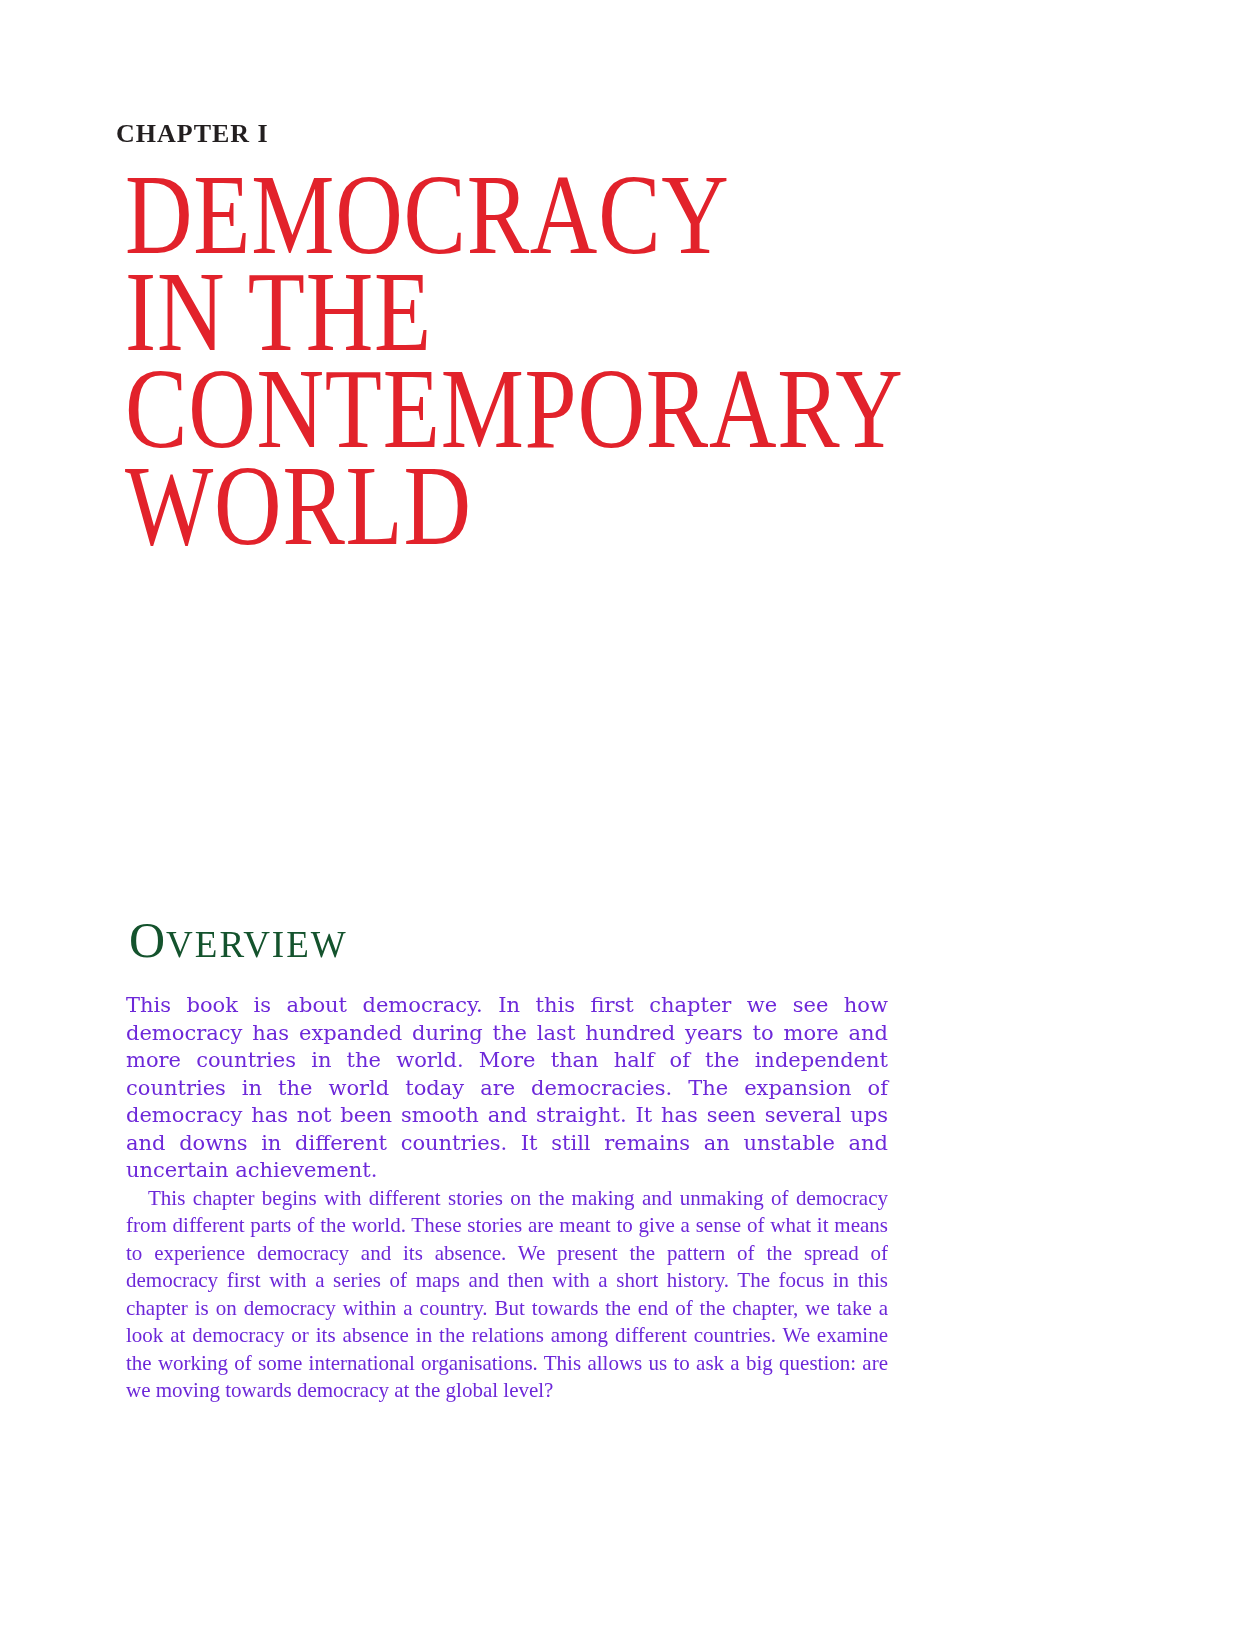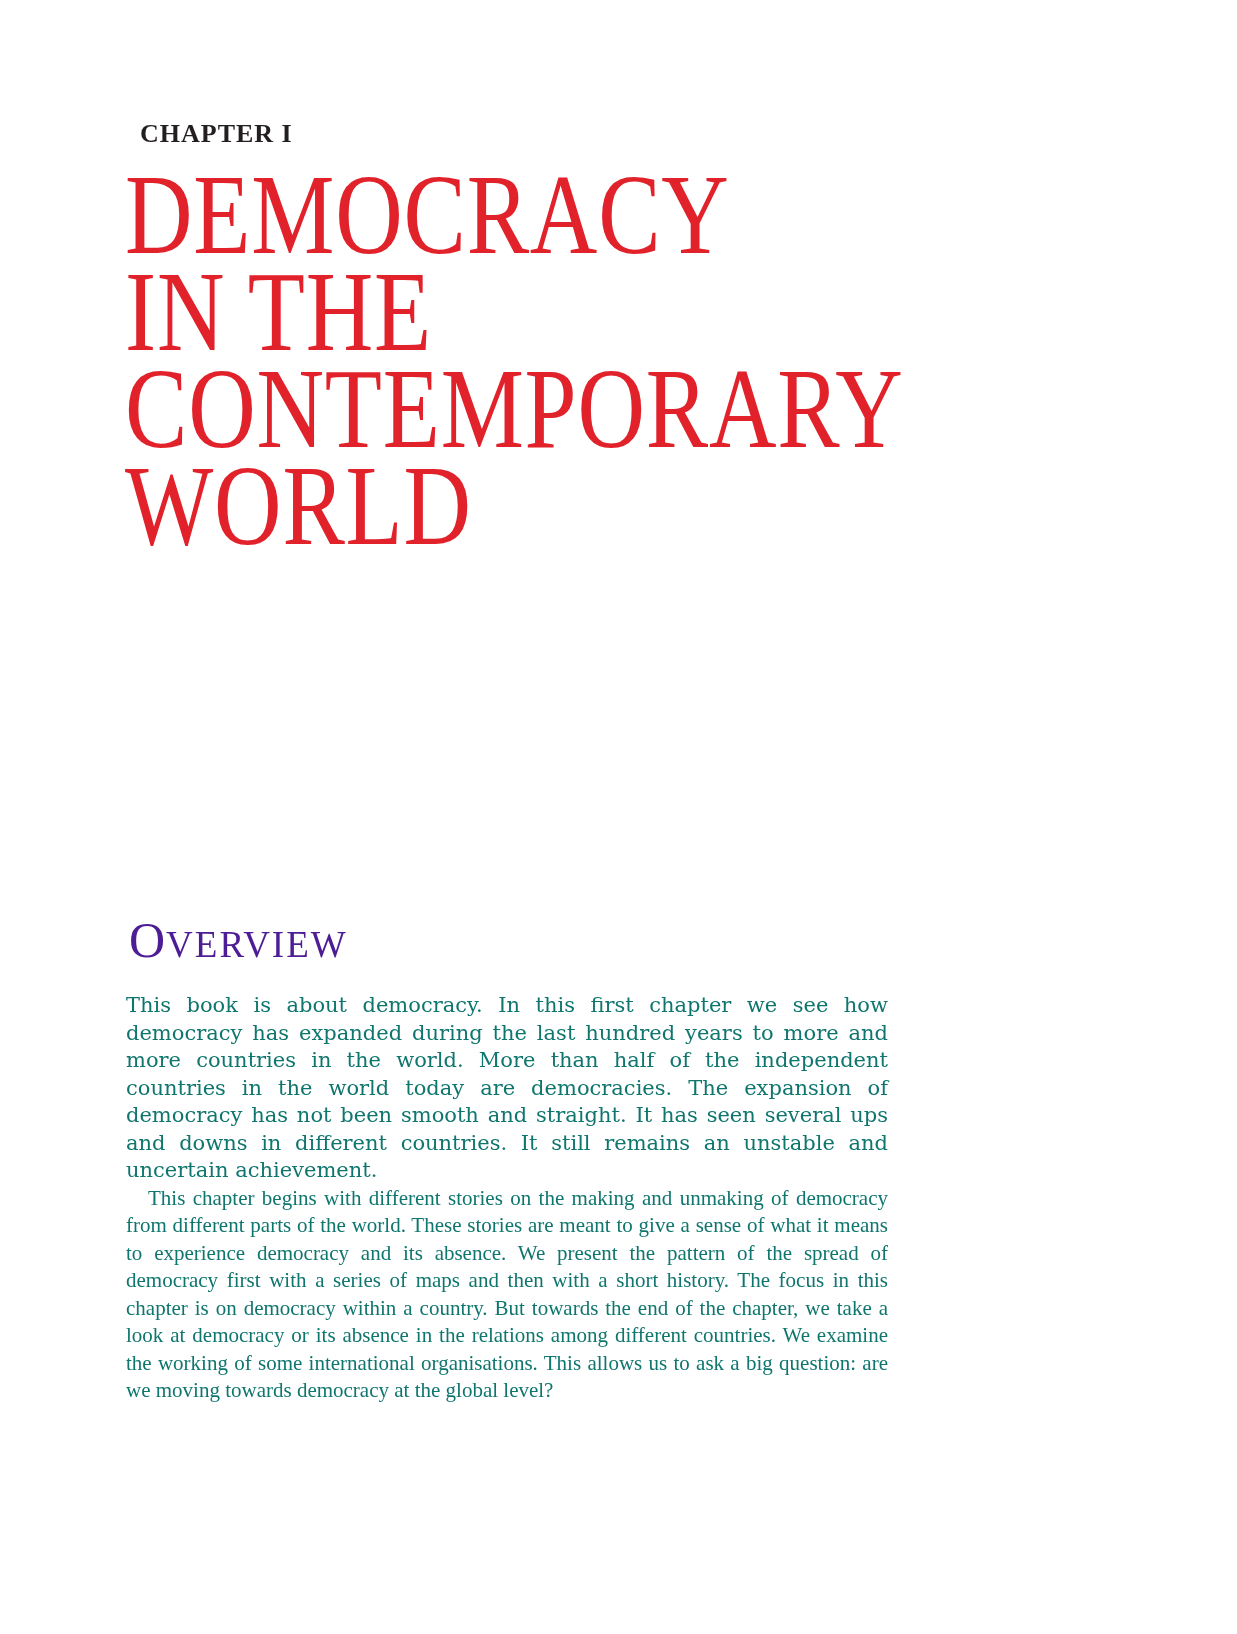--- a/index.html
+++ b/index.html
@@ -10,21 +10,21 @@
   .page {
     position: relative;
     width: 1237px;
     height: 1634px;
     background: #ffffff;
     overflow: hidden;
     font-family: "Liberation Serif", serif;
   }
   .chapter-label {
     position: absolute;
-    left: 140px;
+    left: 116px;
     top: 119px;
     font-family: "Liberation Serif", serif;
     font-weight: bold;
     font-size: 26px;
     letter-spacing: 1px;
     color: #231f20;
     white-space: nowrap;
   }
   .chapter-title {
     position: absolute;
@@ -36,42 +36,42 @@
     letter-spacing: 1px;
     color: #e2222b;
     transform: scaleX(0.82);
     transform-origin: left top;
     white-space: nowrap;
   }
   .overview-heading {
     position: absolute;
     left: 129px;
     top: 915px;
-    color: #4c1d95;
+    color: #14532d;
     font-family: "Liberation Serif", serif;
     line-height: 50px;
     white-space: nowrap;
   }
   .overview-heading .initial {
     font-size: 50px;
     letter-spacing: 1px;
   }
   .overview-heading .rest {
     font-size: 37px;
     letter-spacing: 2px;
   }
   .body-text {
     position: absolute;
     left: 126px;
     top: 992px;
     width: 762px;
     font-family: "DejaVu Serif", serif;
     font-size: 21px;
     line-height: 27.5px;
-    color: #0f766e;
+    color: #6d28d9;
     text-align: justify;
   }
   .body-text p {
     margin: 0;
   }
   .body-text p + p {
     text-indent: 22px;
     font-family: Liberation Serif, serif;
   }
 </style>

